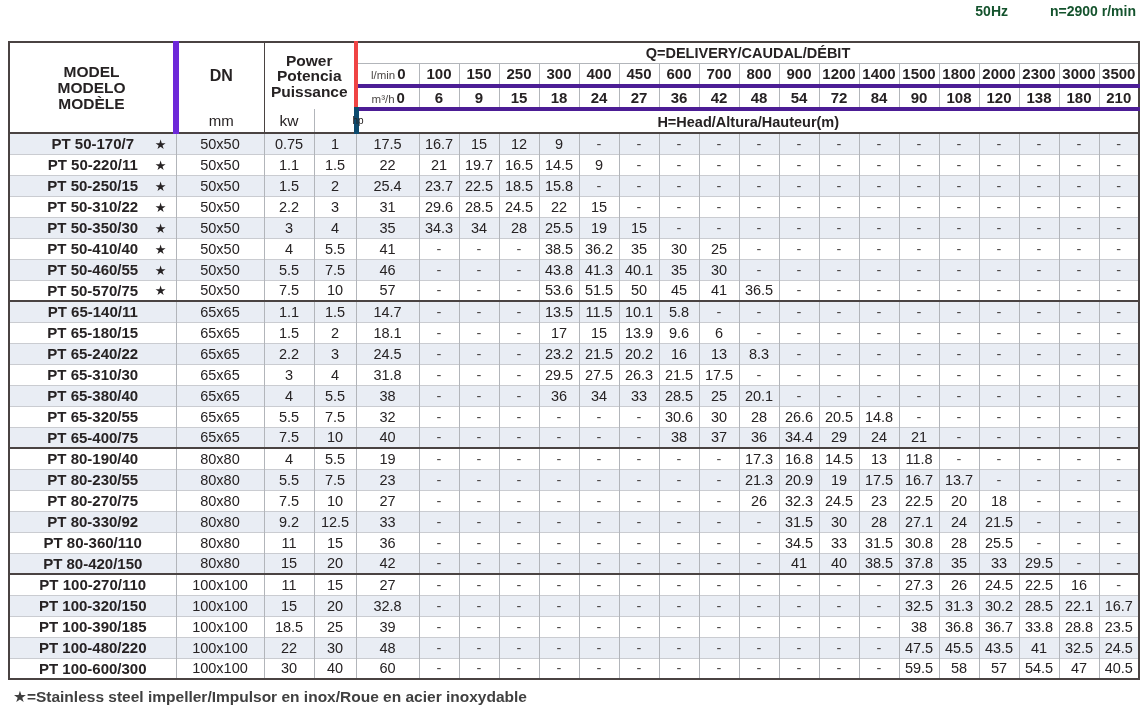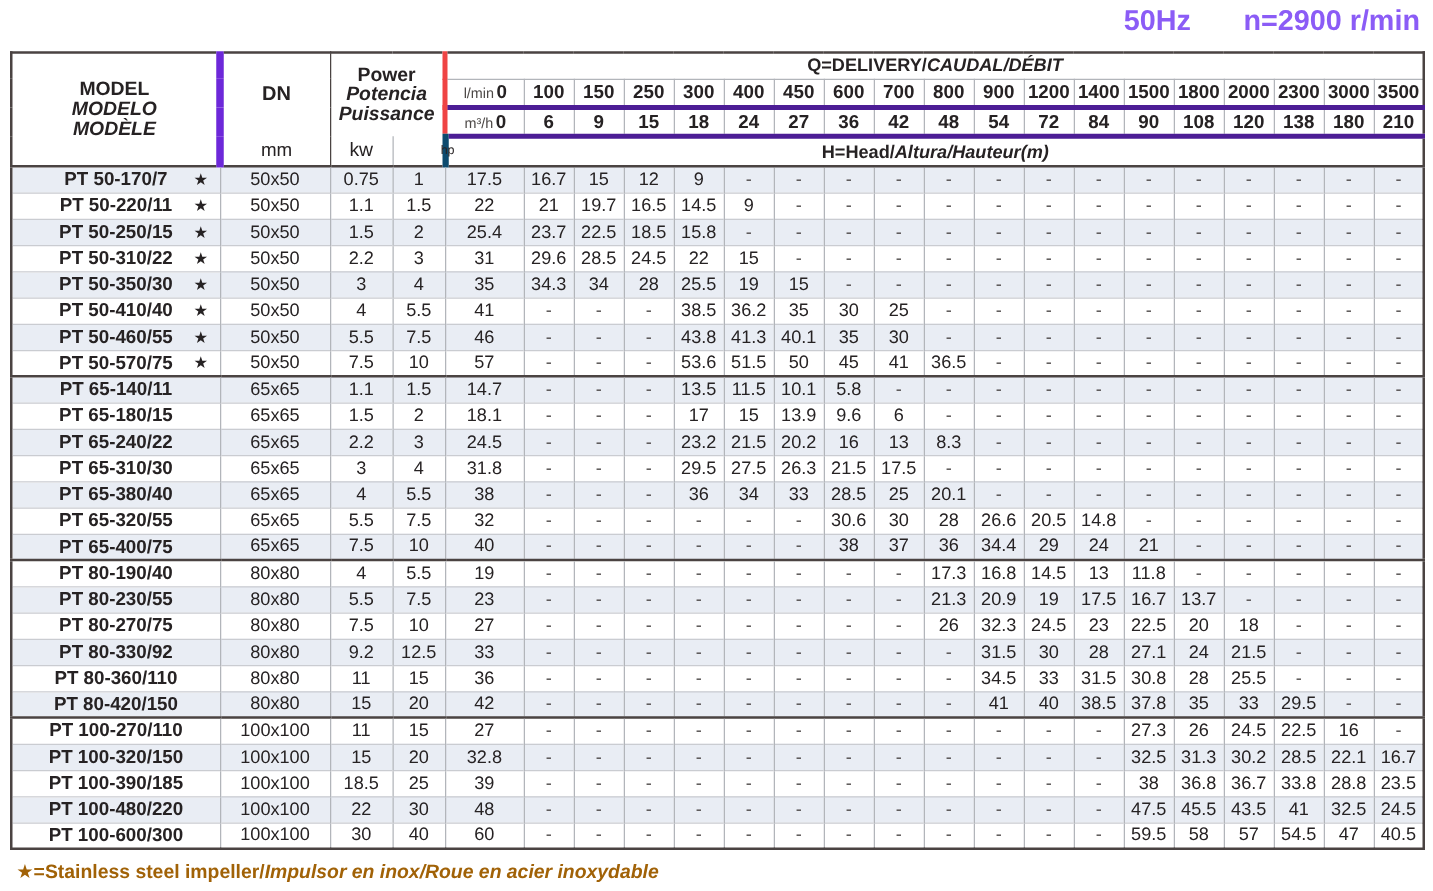--- a/index.html
+++ b/index.html
@@ -5,26 +5,26 @@
   * { box-sizing: border-box; }
   html, body { margin: 0; padding: 0; }
   body {
     width: 1146px; height: 713px;
     background: #ffffff;
     font-family: "Liberation Sans", "DejaVu Sans", sans-serif;
     color: #262223;
     position: relative;
     overflow: hidden;
   }
-  .it { font-style: italic; }
+  .it { }
 
   
   .topline {
     position: absolute; top: 3px; right: 10px;
-    color: #8b5cf6; font-weight: bold; font-size: 23px;
+    color: #14532d; font-weight: bold; font-size: 14px;
     white-space: nowrap;
   }
   .topline .speed { margin-left: 42px; }
 
   
   table.perf {
     position: absolute; left: 8px; top: 41px;
     width: 1130px;
     border-collapse: collapse;
     table-layout: fixed;
@@ -78,21 +78,21 @@
   td.model .star {
     position: absolute; right: 9px; top: 50%;
     transform: translateY(-50%);
     font-size: 13px; font-weight: normal;
   }
   td.dash { color: #4f4b4a; }
 
   
   .footnote {
     position: absolute; left: 13px; top: 688px;
-    font-size: 15.5px; font-weight: bold; color: #a16207;
+    font-size: 15.5px; font-weight: bold; color: #404040;
     white-space: nowrap;
   }
 </style>
 </head>
 <body>
 
 <div class="topline">
   <span class="freq">50Hz</span><span class="speed">n=2900 r/min</span>
 </div>
 

